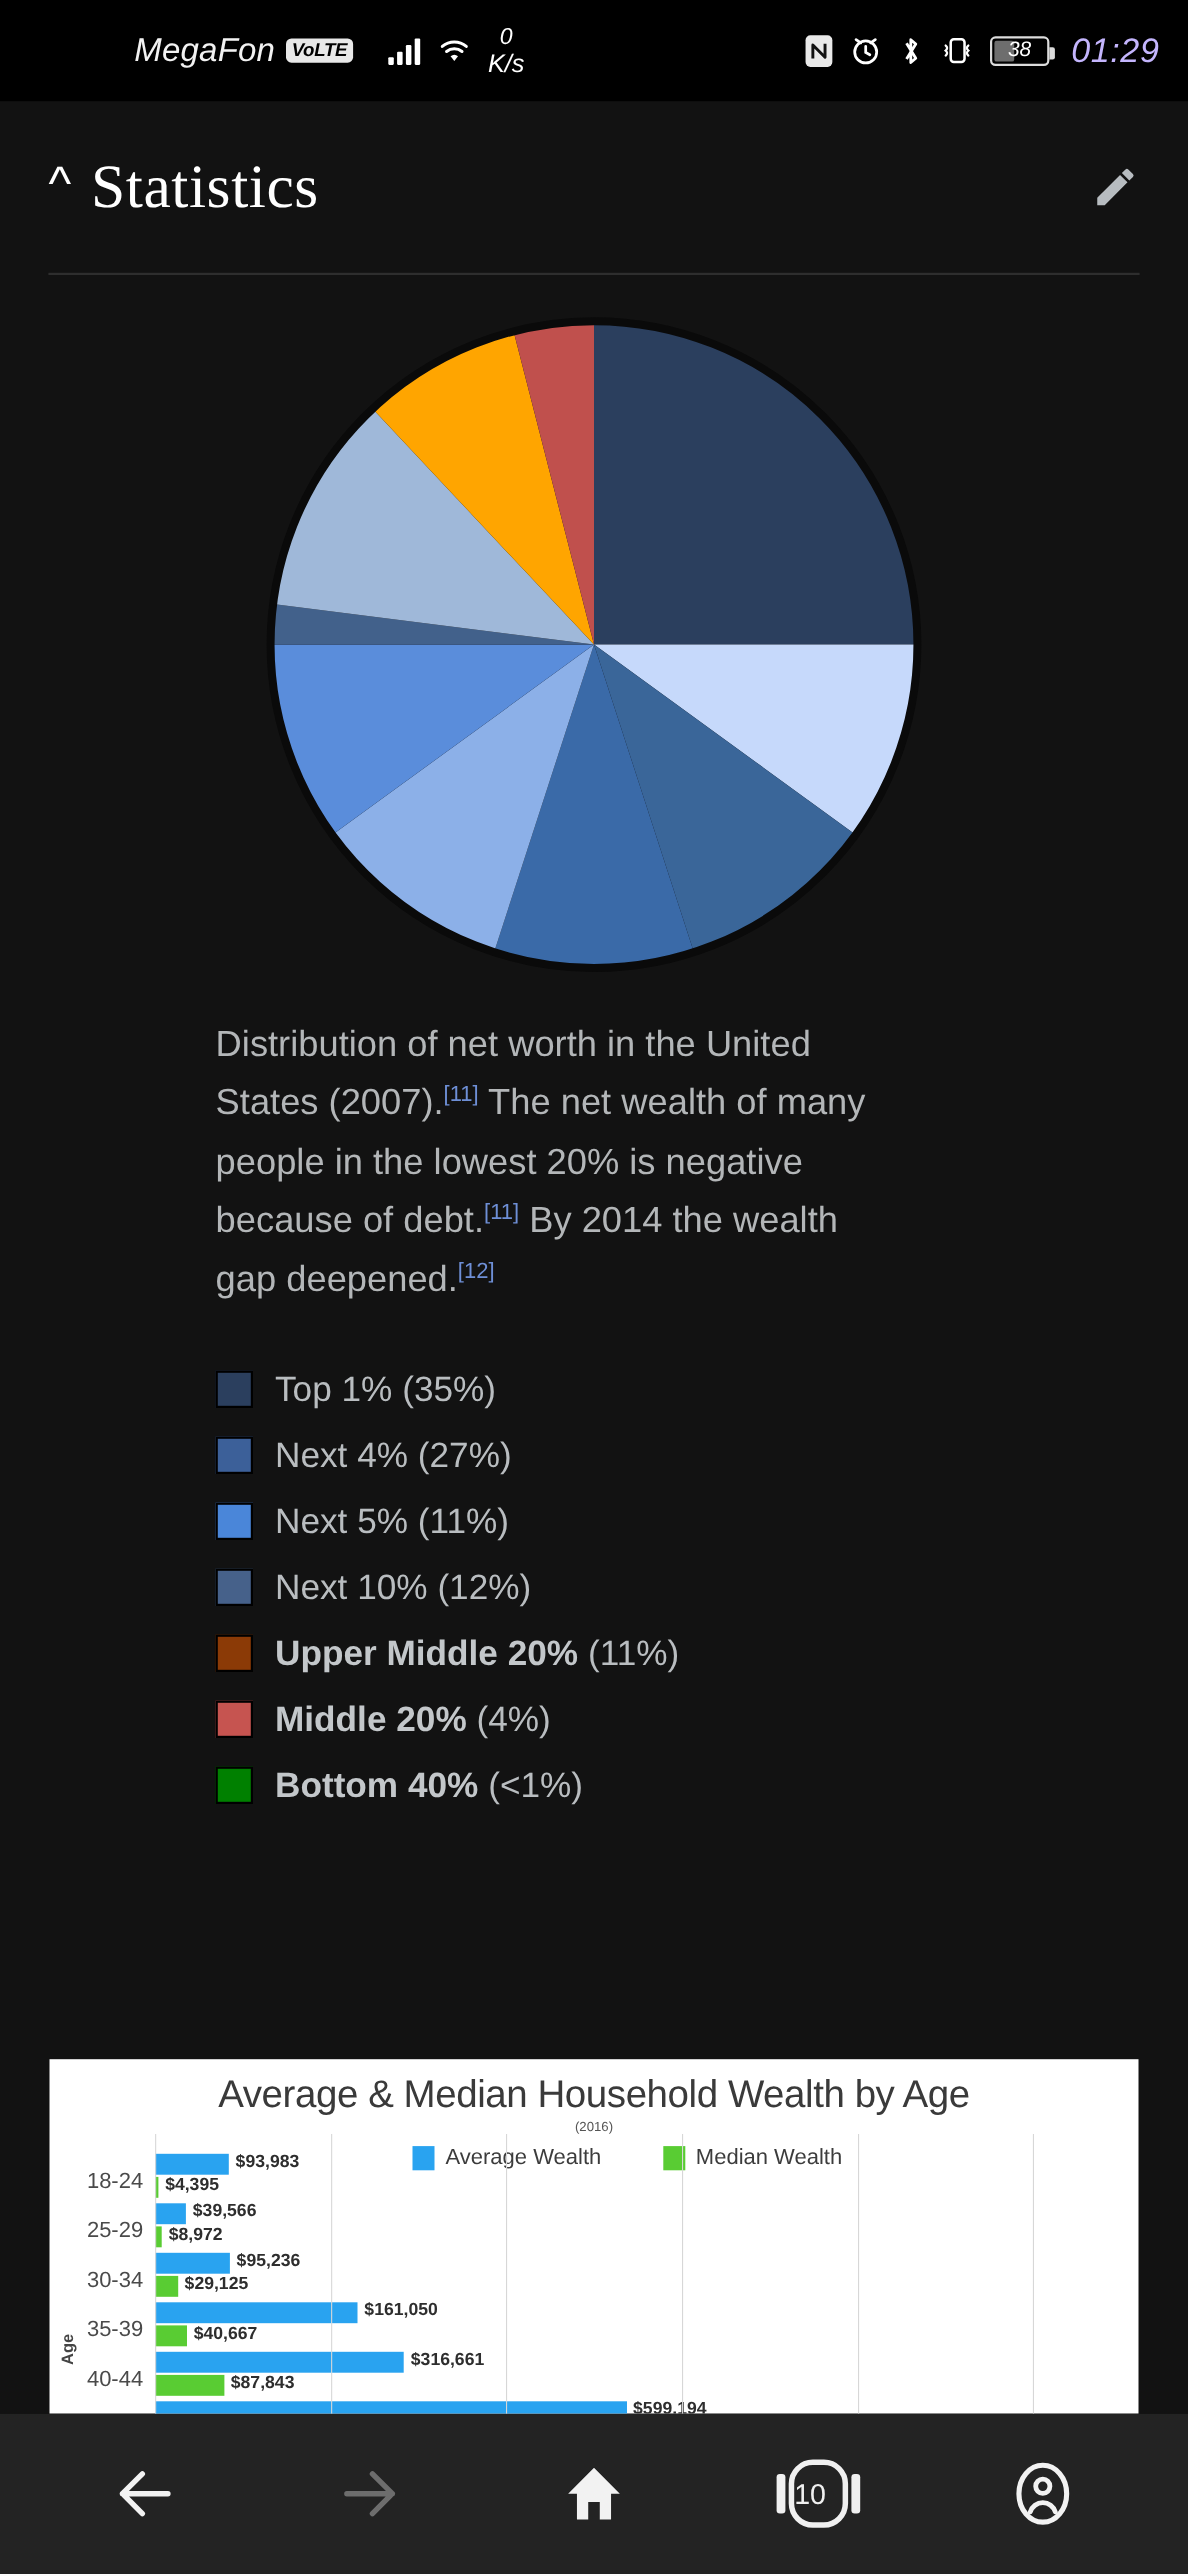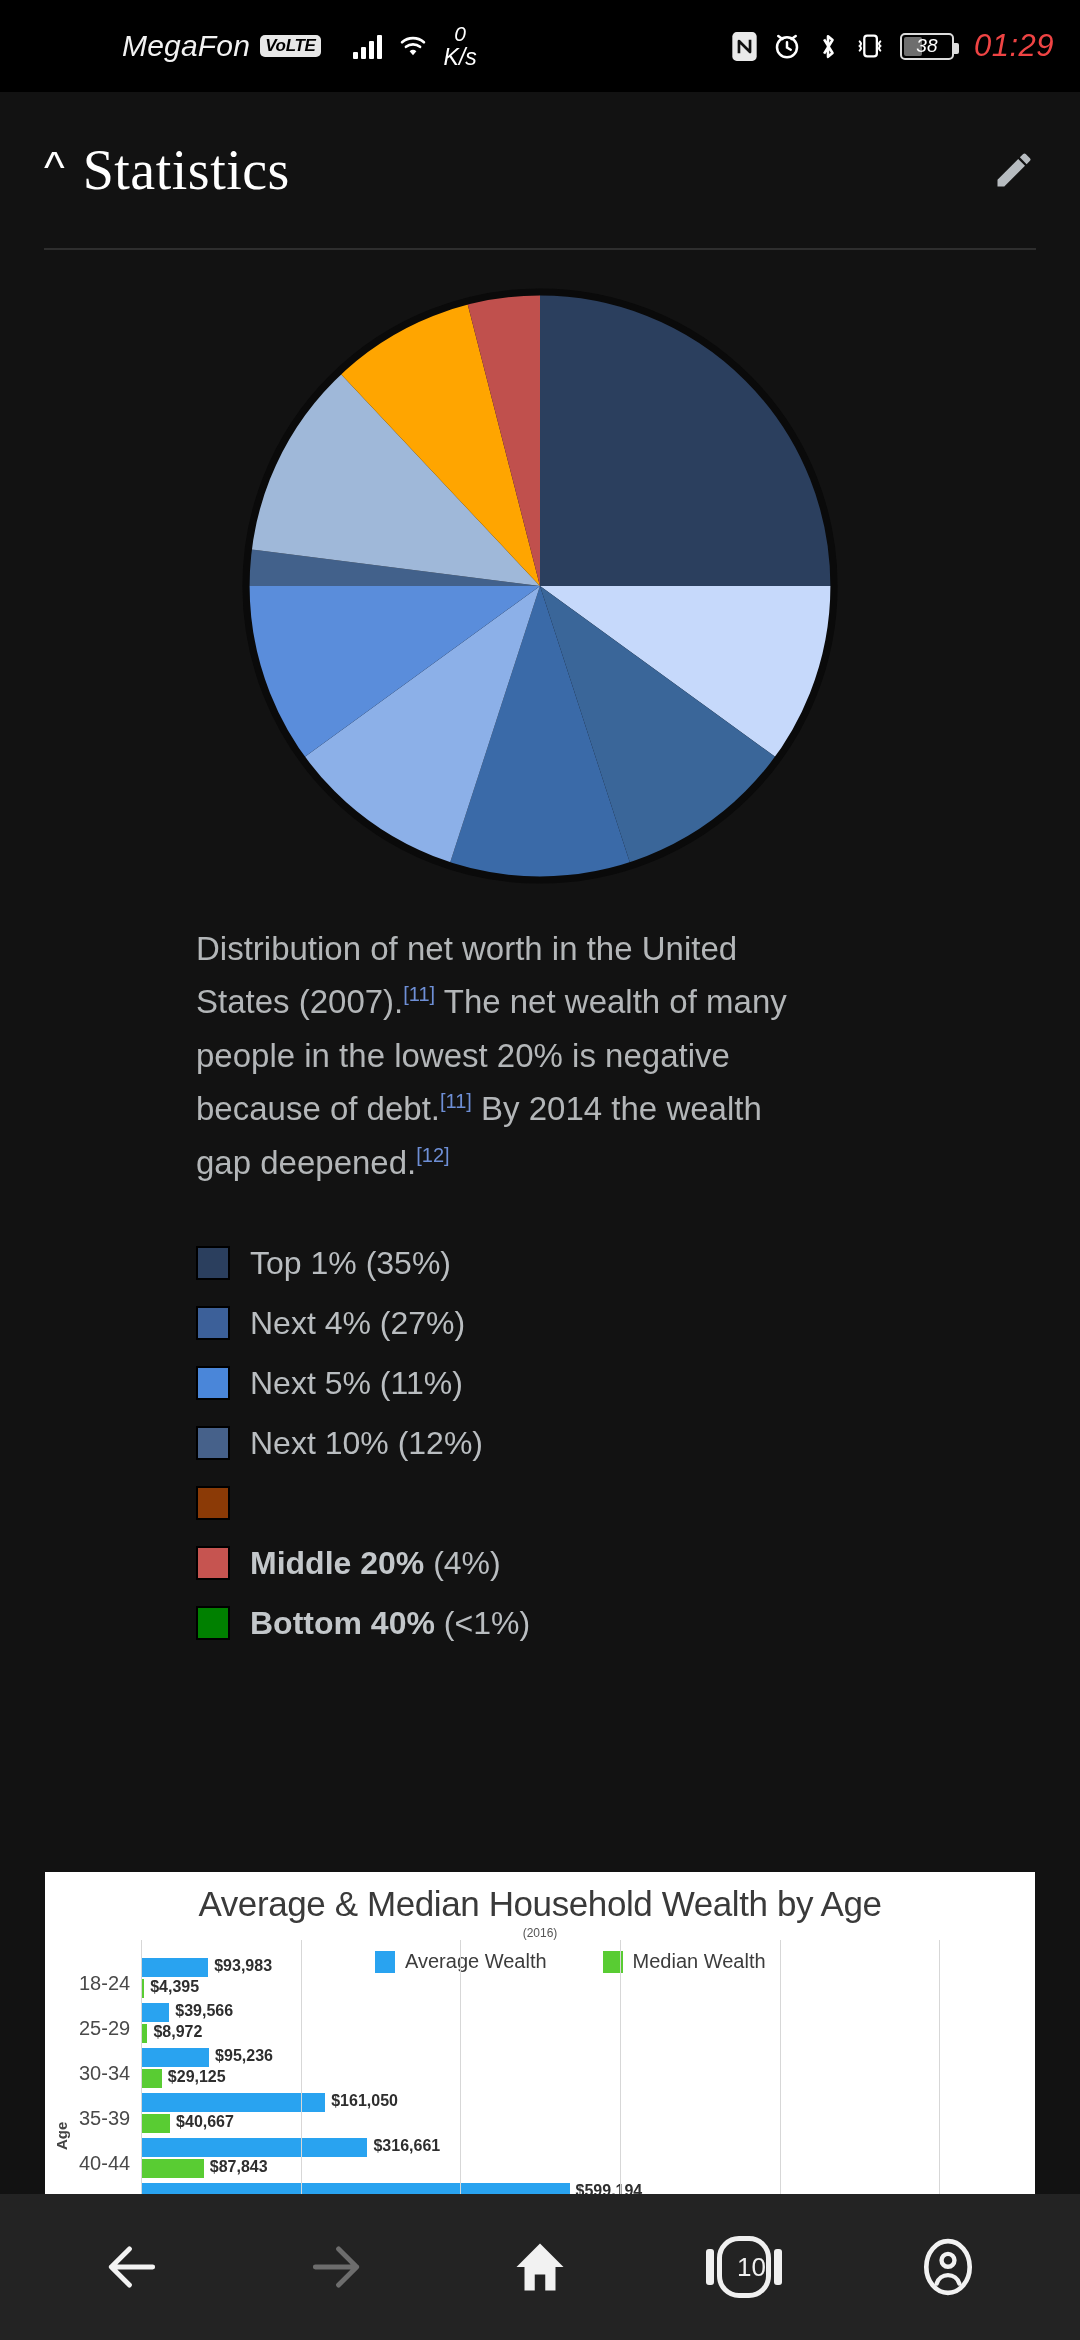--- a/index.html
+++ b/index.html
@@ -42,21 +42,21 @@
   }
   .battery::after{
     content:""; position:absolute; right:-7px; top:8px;
     width:5px; height:11px; background:#dcdcdc; border-radius:0 2px 2px 0;
   }
   .battery .fill{
     position:absolute; left:2px; top:2px; bottom:2px; width:18px; background:#6e6e6e;
     border-radius:2px;
   }
   .battery span{ position:relative; font-size:19px; color:#fff; font-weight:500;}
-  .clock{ font-size:31px; color:#ef4444; letter-spacing:.5px; margin-left:6px;}
+  .clock{ font-size:31px; color:#c4b5fd; letter-spacing:.5px; margin-left:6px;}
 
   
   .page{ background:#121212; height:2102px; position:relative; overflow:hidden;}
 
   .header{ display:flex; align-items:center; padding:30px 44px 0 44px; height:126px;}
   .chev{ color:#fff; font-size:44px; line-height:0; margin-right:18px; font-weight:300;
          transform:translateY(-2px);}
   .h-title{ color:#fff; font-size:56px; font-family:"Liberation Serif", serif;
             font-weight:400; letter-spacing:.5px;}
   .pencil{ margin-left:auto; width:44px; height:44px; color:#b7bcc0;}
@@ -113,21 +113,21 @@
          font-weight:700; transform:translateY(-2px);}
 
   
   .navbar{
     height:146px; background:#232323; display:flex; align-items:center;
     justify-content:space-around; padding:0 30px;
   }
   .navbtn{ width:120px; height:100px; display:flex; align-items:center; justify-content:center;}
   .tabs-badge{
     width:54px; height:62px; border:5px solid #f0f0f0; border-radius:22px;
-    display:flex; align-items:center; justify-content:flex-end; position:relative;
+    display:flex; align-items:center; justify-content:flex-start; position:relative;
   }
   .tabs-badge span{ font-size:26px; color:#f0f0f0; font-weight:500;}
   .tabs-badge::before, .tabs-badge::after{
     content:""; position:absolute; top:8px; width:8px; height:36px; background:#f0f0f0;
     border-radius:3px;
   }
   .tabs-badge::before{ left:-16px;}
   .tabs-badge::after{ right:-16px;}
 </style>
 </head>
@@ -229,20 +229,21 @@
       <div class="lg-row">
         <div class="sw" style="background: rgb(74, 134, 217);"></div>
         <div class="lg-txt">Next 5% (11%)</div>
       </div>
       <div class="lg-row">
         <div class="sw" style="background: rgb(70, 97, 138);"></div>
         <div class="lg-txt">Next 10% (12%)</div>
       </div>
       <div class="lg-row">
         <div class="sw" style="background: rgb(139, 58, 6);"></div>
+        <div class="lg-txt"><b>Upper Middle 20% </b>(11%)</div>
       </div>
       <div class="lg-row">
         <div class="sw" style="background: rgb(198, 84, 80);"></div>
         <div class="lg-txt"><b>Middle 20% </b>(4%)</div>
       </div>
       <div class="lg-row">
         <div class="sw" style="background: rgb(0, 128, 0);"></div>
         <div class="lg-txt"><b>Bottom 40% </b>(&lt;1%)</div>
       </div>
     </div>

